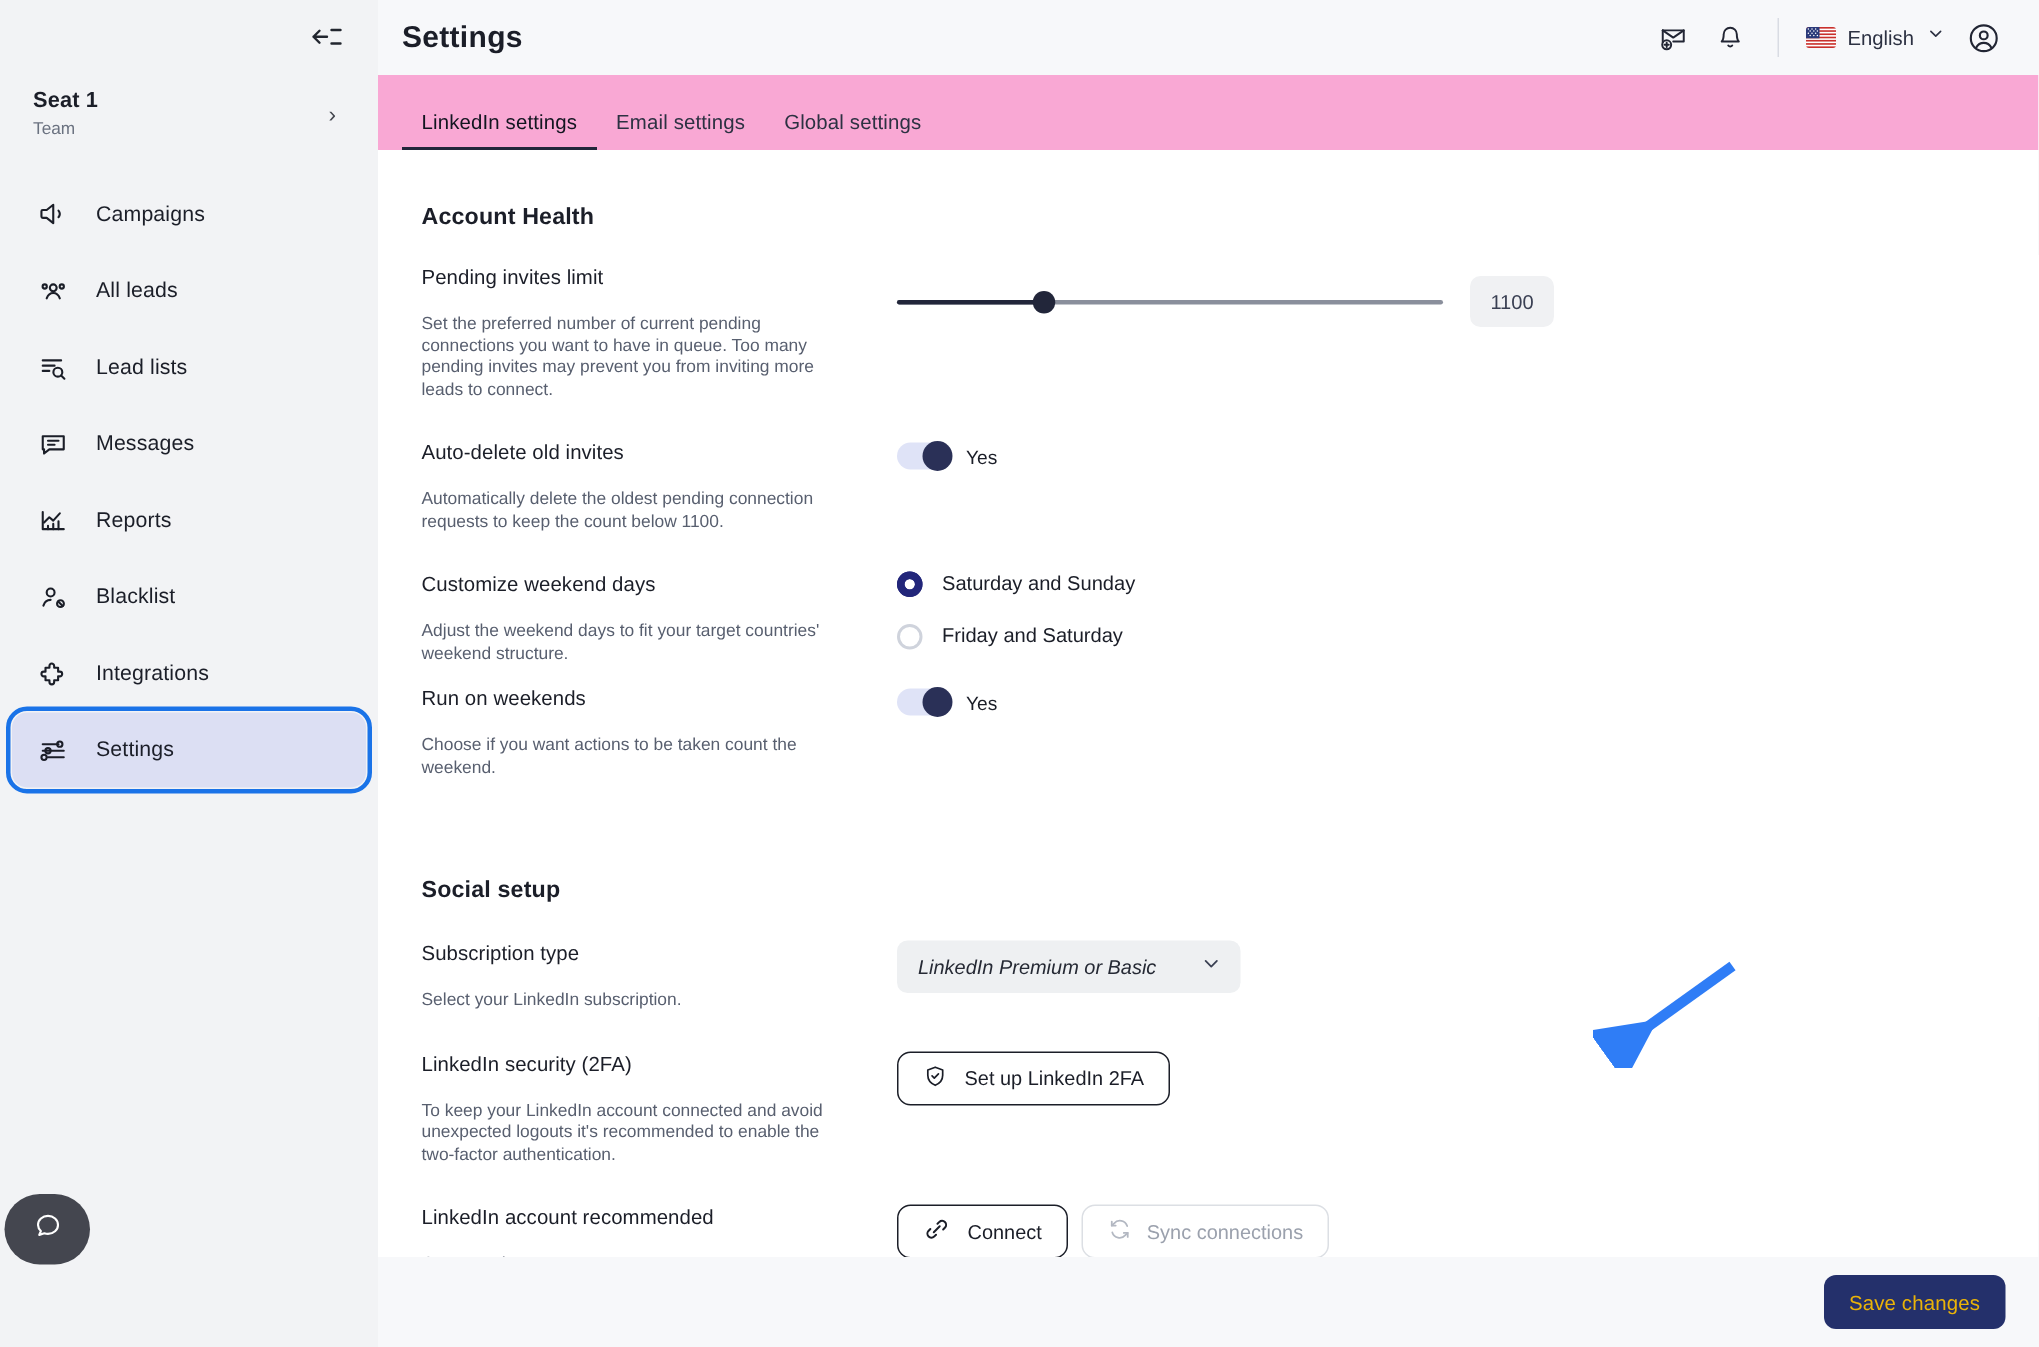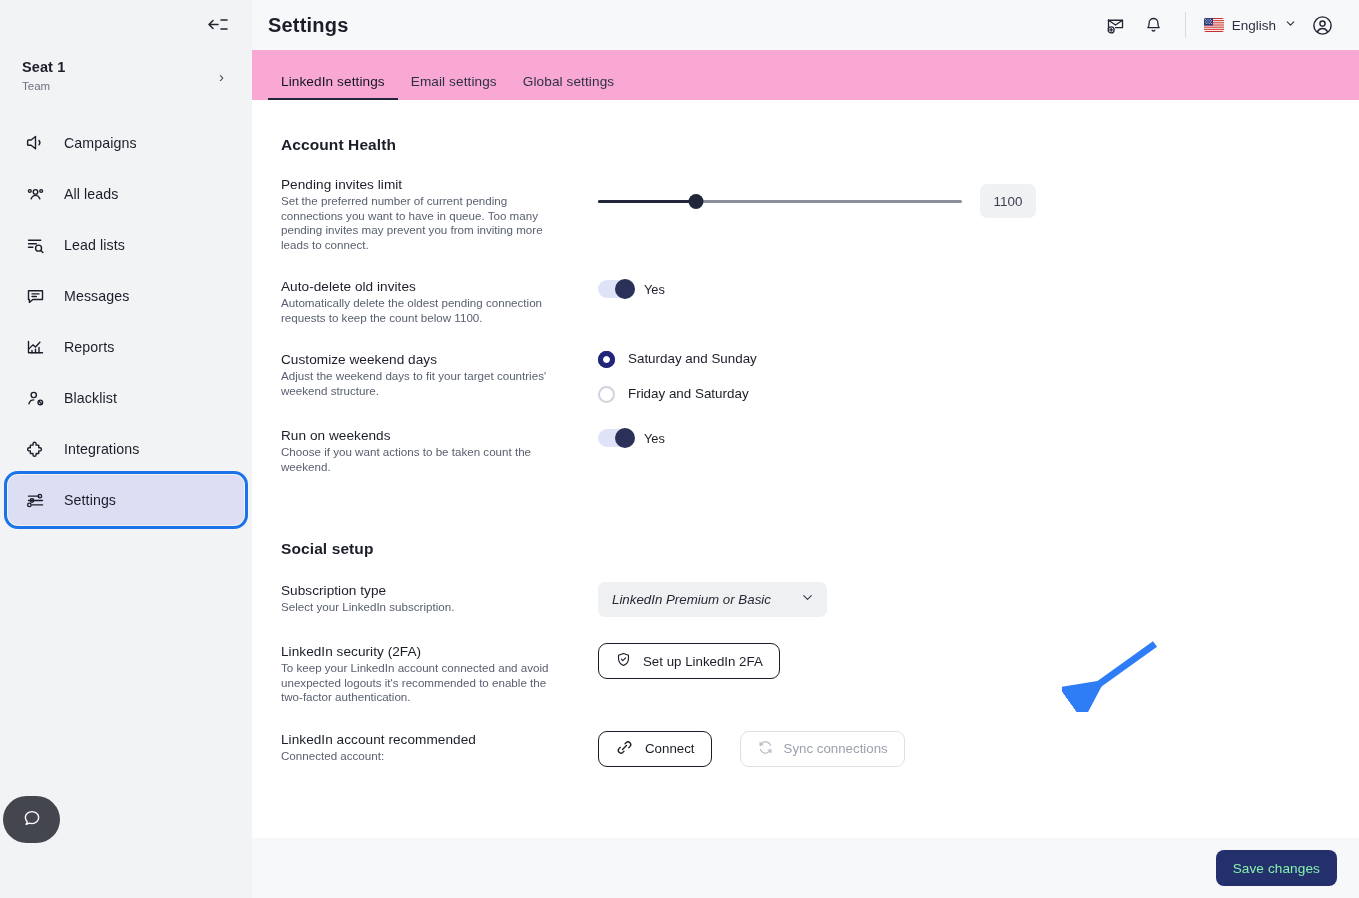--- a/index.html
+++ b/index.html
@@ -77,21 +77,21 @@
   .content {
     flex: 1; background: #ffffff; overflow: hidden; position: relative;
     padding: 36px 0 0 29px;
   }
   .section-title { font-size: 15.5px; font-weight: 700; color: #1b1e28; letter-spacing: .1px; }
 
   .row { display: flex; margin-top: 24px; }
   .row .desc { width: 290px; flex: 0 0 290px; padding-right: 18px; }
   .row .ctrl { flex: 1; padding-left: 27px; }
   .lbl { font-size: 13.6px; color: #1b1e28; line-height: 18px; letter-spacing: .05px;}
-  .sub { font-size: 11.6px; color: #585f6f; line-height: 14.5px; margin-top: 0; }
+  .sub { font-size: 11.6px; color: #585f6f; line-height: 14.5px; margin-top: 15px; }
 
   
   .slider-wrap { display: flex; align-items: center; gap: 18px; margin-top: 8px; }
   .slider { position: relative; width: 364px; height: 18px; cursor: pointer; }
   .slider .track { position: absolute; top: 8px; left: 0; width: 100%; height: 2.5px; background: #8a8f9c; border-radius: 2px; }
   .slider .fill { position: absolute; top: 8px; left: 0; height: 2.5px; background: #22263a; border-radius: 2px; }
   .slider .thumb {
     position: absolute; top: 2px; width: 15px; height: 15px; border-radius: 50%;
     background: #22263a; transform: translateX(-50%);
   }
@@ -127,29 +127,29 @@
   .btn-outline {
     display: inline-flex; align-items: center; gap: 11px; height: 36px;
     border: 1.4px solid #1b1e28; border-radius: 9px; background: #fff;
     padding: 0 16px; cursor: pointer; font-size: 13.3px; color: #1b1e28;
   }
   .btn-disabled {
     display: inline-flex; align-items: center; gap: 10px; height: 36px;
     border: 1.4px solid #dcdfe4; border-radius: 9px; background: #fff;
     padding: 0 16px; cursor: default; font-size: 13.3px; color: #9ba1ad;
   }
-  .btn-group { display: flex; gap: 28px; }
+  .btn-group { display: flex; gap: 9px; }
 
   
   .footer {
     height: 60px; background: #f7f8fa; display: flex; align-items: center;
     justify-content: flex-end; padding-right: 22px; flex: 0 0 60px;
   }
   .save-btn {
-    background: #24306b; color: #86efac; border: none; border-radius: 8px;
+    background: #24306b; color: #eab308; border: none; border-radius: 8px;
     height: 36px; padding: 0 17px; font-size: 13.6px; cursor: pointer;
     font-family: "Liberation Sans", sans-serif; letter-spacing: .1px;
   }
 
   
   .arrow-annot { position: absolute; left: 810px; top: 532px; pointer-events: none; }
 </style>
 </head>
 <body>
 

